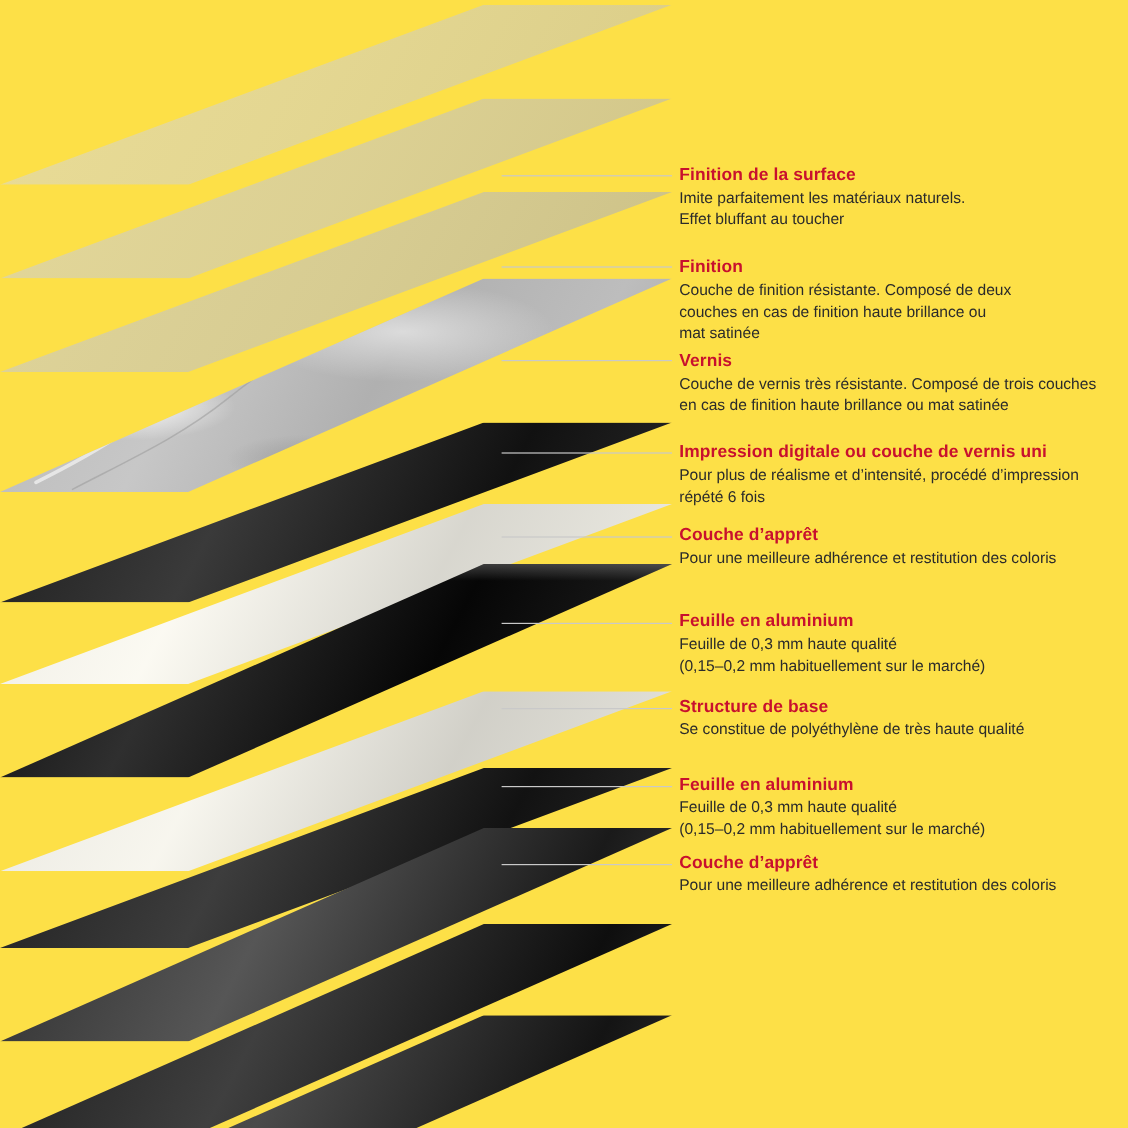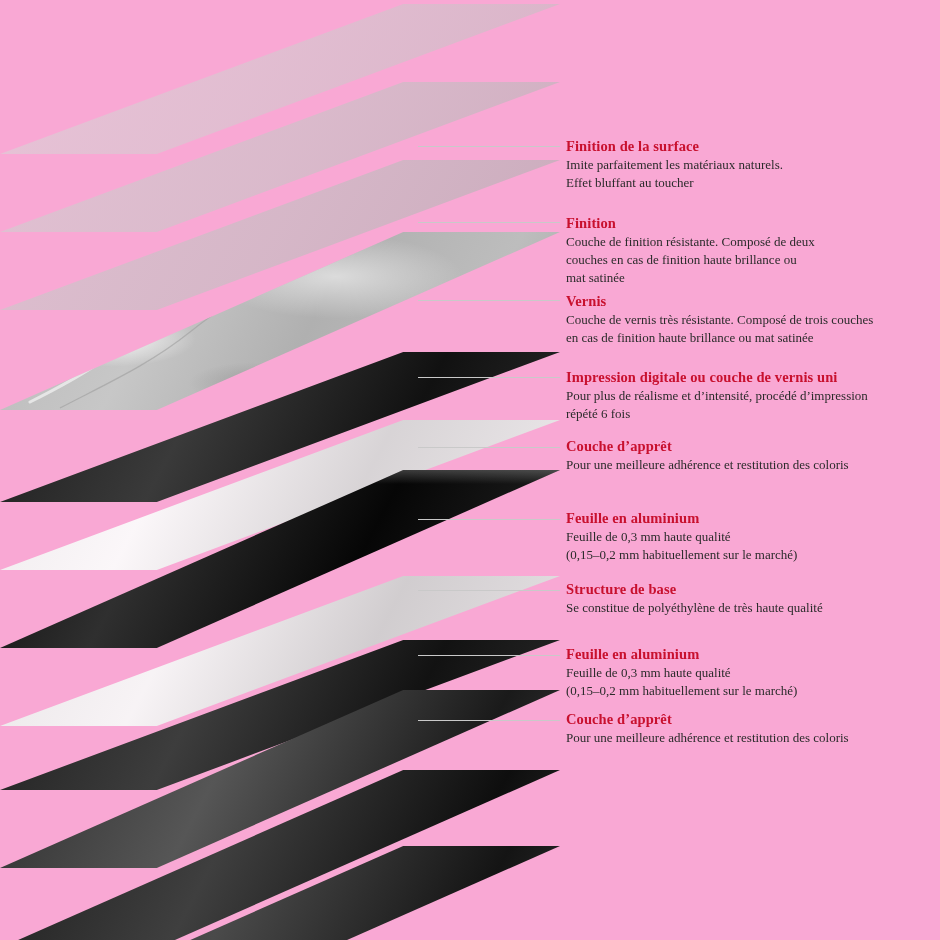--- a/index.html
+++ b/index.html
@@ -4,22 +4,22 @@
 <style>
   html, body {
     margin: 0;
     padding: 0;
     background: #ffffff;
   }
   #stage {
     position: relative;
     width: 940px;
     height: 940px;
-    background: #f9a8d4;
-    font-family: Liberation Serif, serif;
+    background: #fde047;
+    font-family: Liberation Sans, sans-serif;
     overflow: hidden;
   }
 
   
   #layers {
     position: absolute;
     left: 0;
     top: 0;
     width: 560px;
     height: 940px;

